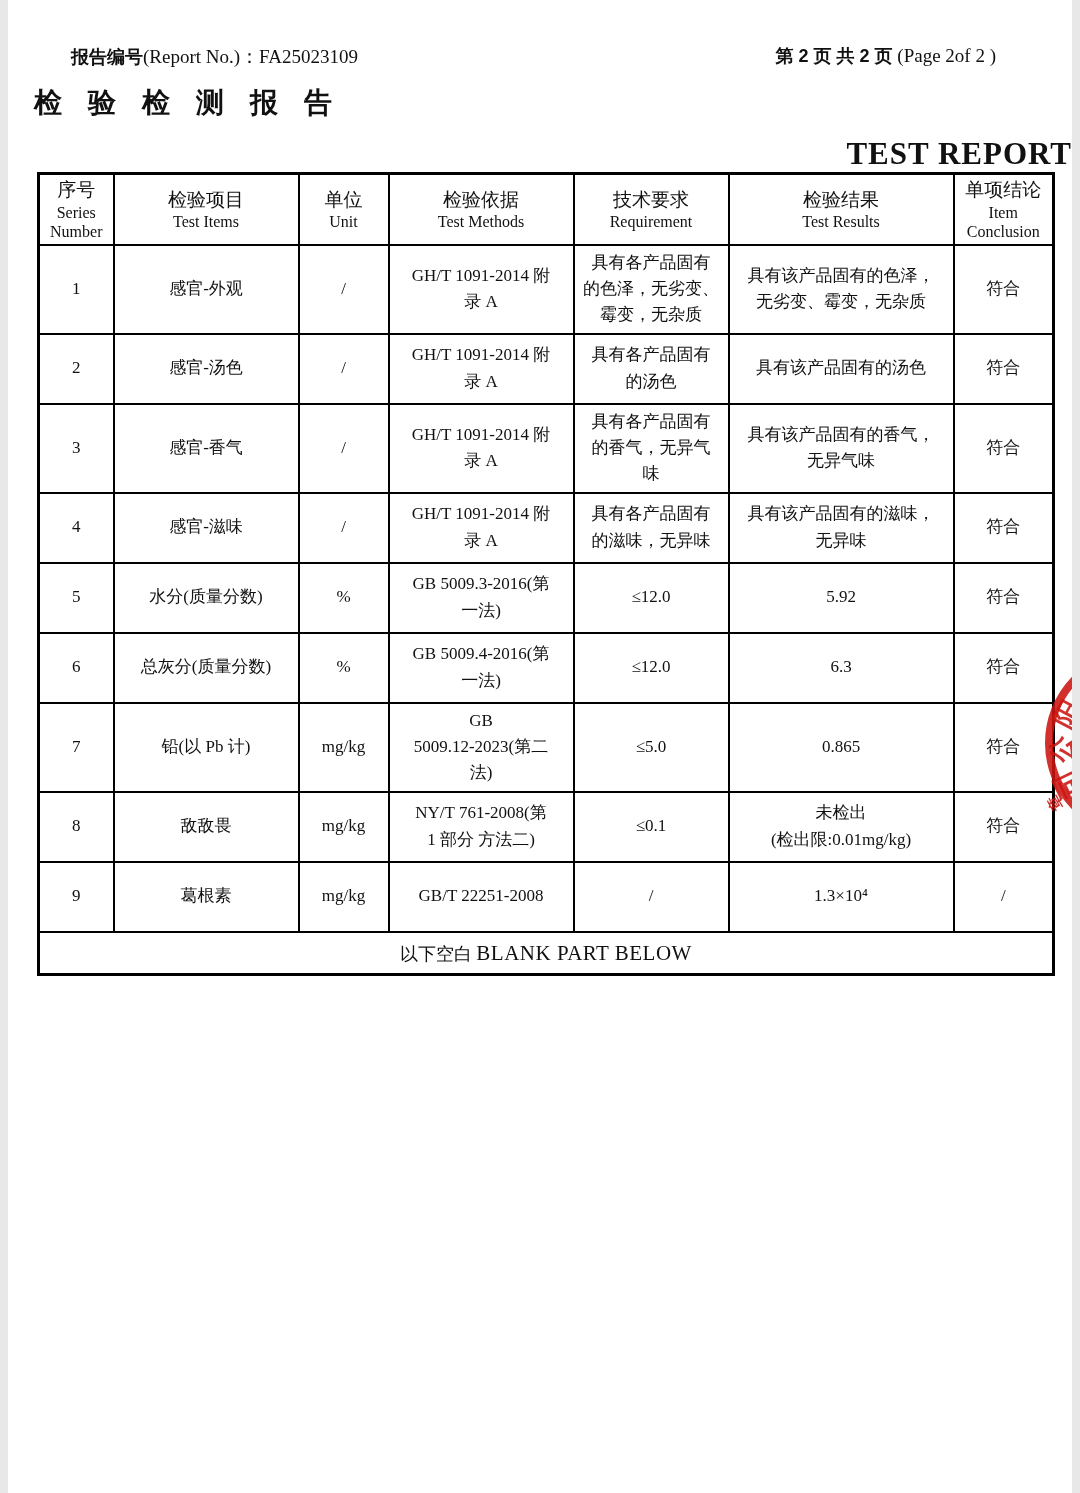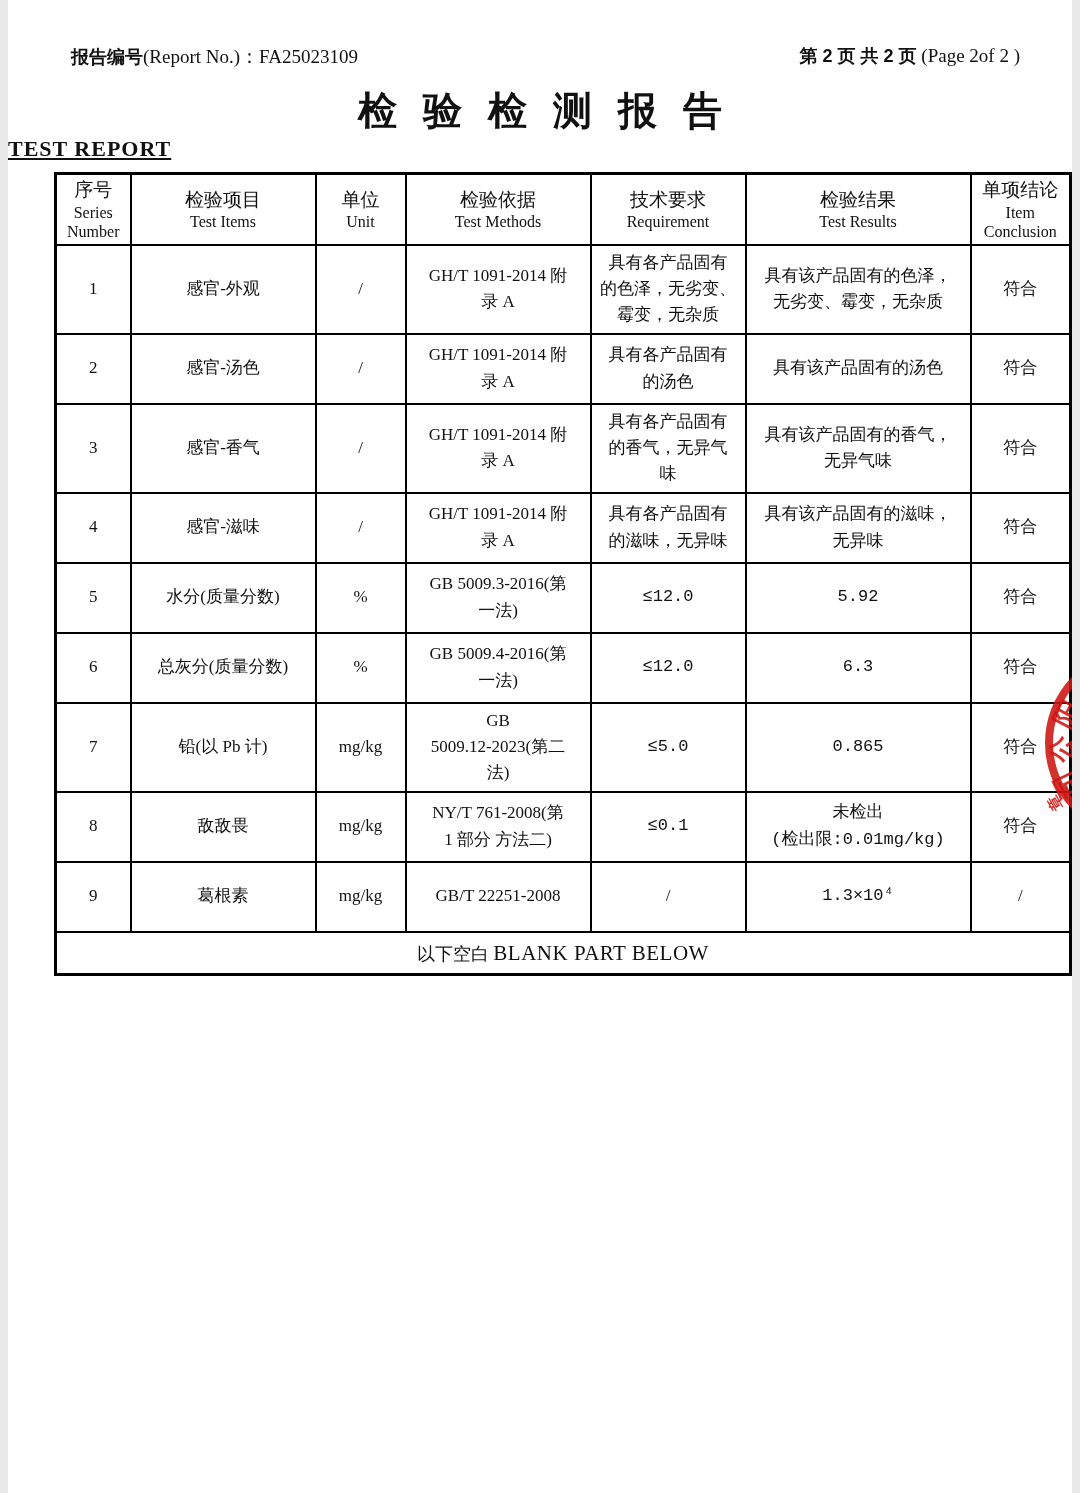--- a/index.html
+++ b/index.html
@@ -23,53 +23,52 @@
     white-space: nowrap;
   }
   .hdr-left .zh-bold,
   .hdr-right .zh-bold {
     font-family: "Liberation Sans", "DejaVu Sans", sans-serif;
     font-weight: 700;
     font-size: 18px;
   }
   .hdr-right {
     position: absolute;
-    right: 52px; top: 44px;
+    right: 76px; top: 44px;
     font-size: 19px;
     white-space: nowrap;
     text-align: left;
   }
 
   
   .title {
     position: absolute;
     left: 0; top: 84px;
     width: 100%;
-    text-align: center;
-    font-size: 39px;
+    text-align: left;
+    font-size: 28px;
     font-weight: 700;
     letter-spacing: 26px;
     text-indent: 26px;
     white-space: nowrap;
   }
   .subtitle {
     position: absolute;
     left: 0; top: 136px;
     width: 100%;
-    text-align: left;
-    font-size: 22px;
+    text-align: right;
+    font-size: 31px;
     font-weight: 700;
     letter-spacing: 1px;
-    text-decoration: underline;
   }
 
   
   table.report {
     position: absolute;
-    left: 46px; top: 172px;
+    left: 29px; top: 172px;
     width: 1015px;
     border-collapse: collapse;
     table-layout: fixed;
     border-radius: 14px;
   }
   table.report td, table.report th {
     border: 2px solid #000000;
     text-align: center;
     vertical-align: middle;
     padding: 4px 6px;
@@ -89,21 +88,21 @@
 
   tr.hdr-row th { height: 71px; padding: 2px 4px; }
   tr.data-row td { height: 70px; }
   tr.blank-row td { height: 36px; margin-left: 31px; }
 
   .th-zh { font-size: 19px; line-height: 1.35; }
   .th-en { font-size: 16px; line-height: 1.2; }
 
   td.pre { white-space: pre-line; }
   td.sans {
-    font-family: Liberation Mono, monospace;
+    font-family: Liberation Serif, serif;
     font-size: 17px;
   }
   td.cell-num { font-size: 18px; }
   td.cell-con { font-size: 18px; }
   td.cell-item { font-size: 18px; margin-left: 48px; }
 
   .blank-zh { font-size: 18px; }
   .blank-en { font-size: 21px; letter-spacing: 0.5px; }
 
   

